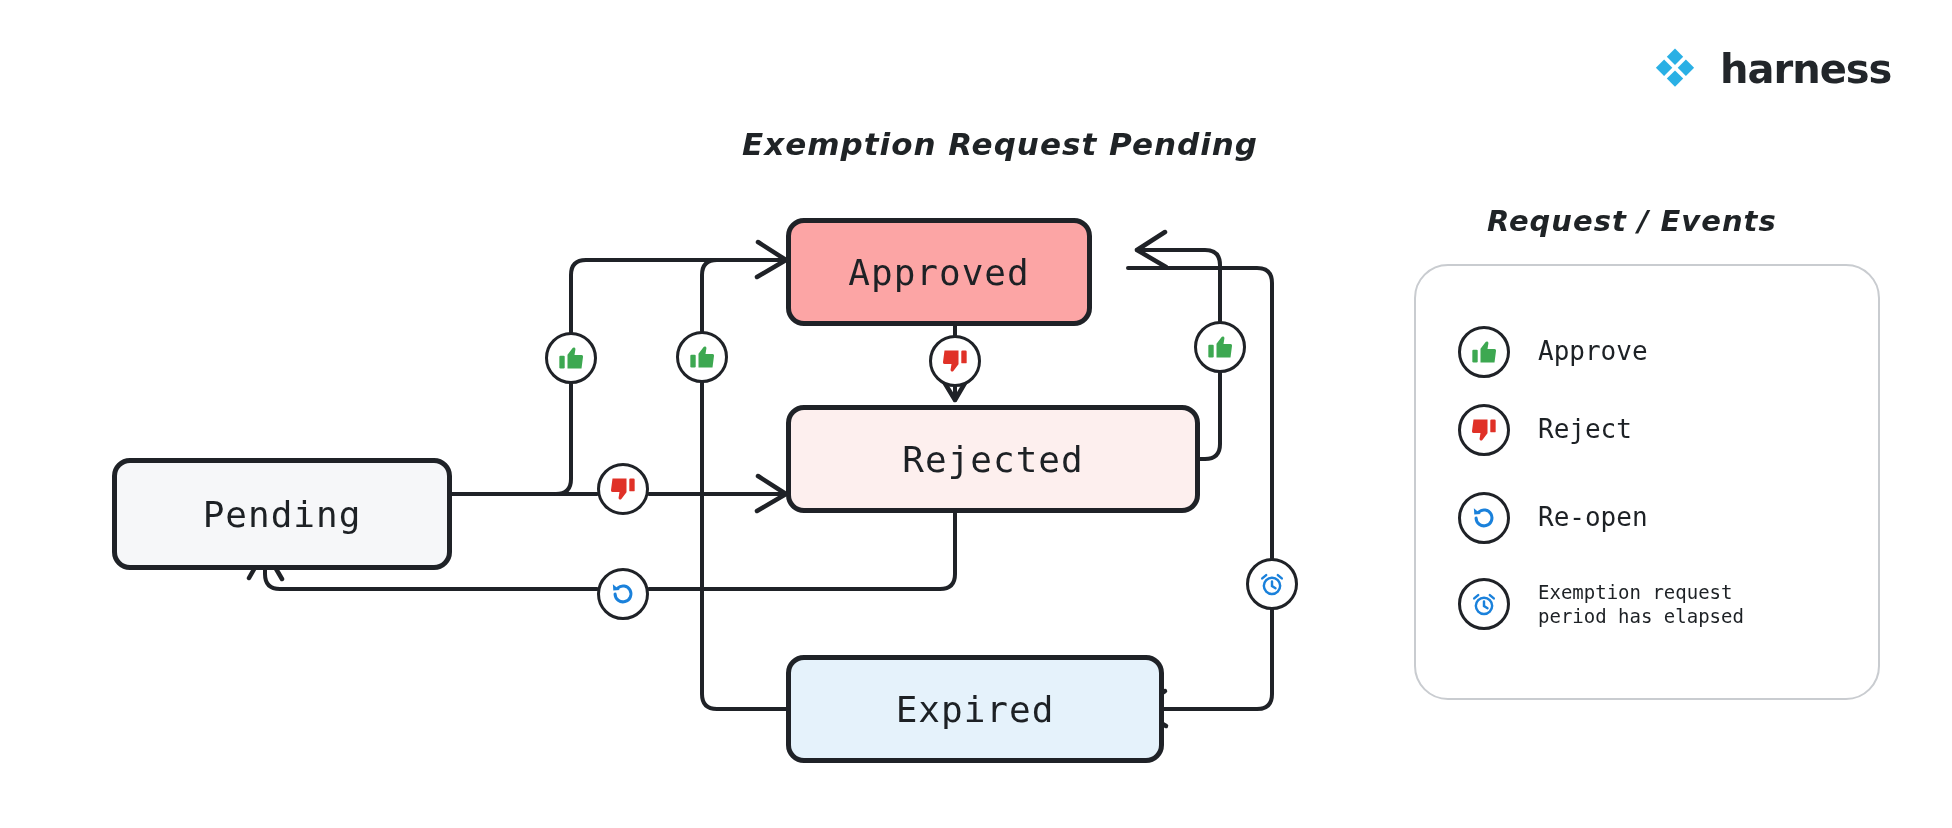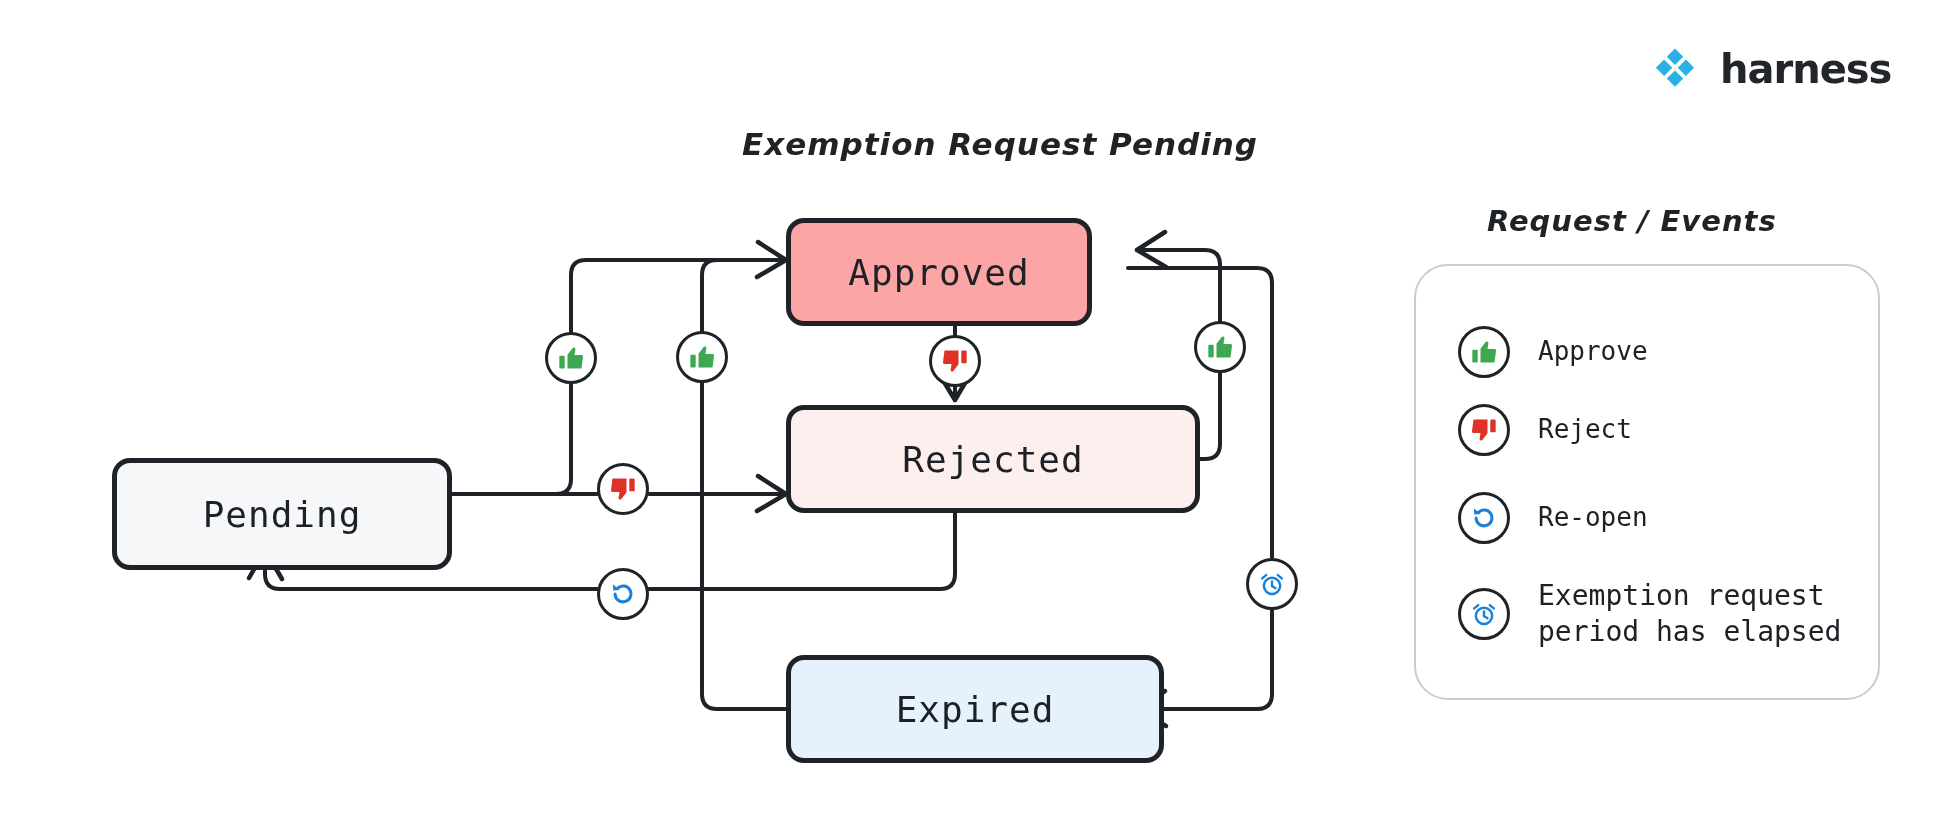--- a/index.html
+++ b/index.html
@@ -54,21 +54,21 @@
   .legend-icon{width:52px;height:52px;border-radius:50%;background:#fff;
                border:3.5px solid #1f2227;box-sizing:border-box;flex:none;
                display:flex;align-items:center;justify-content:center;}
   .legend-icon svg{width:28px;height:28px;display:block;}
   .legend-label{font-family:"DejaVu Sans Mono",monospace;font-size:26px;color:#1d2125;
                 line-height:1.28;white-space:pre-line;}
   #legend-item-0{top:60px;}
   #legend-item-1{top:138px;}
   #legend-item-2{top:226px;}
   #legend-item-3{top:312px;}
-  #legend-item-3 .legend-label{font-size:28px;}
+  #legend-item-3 .legend-label{font-size:19px;}
 </style>
 </head>
 <body>
 
 <div id="stage">
 
   <div class="logo">
     <span class="logo-mark">
       <svg viewBox="0 0 46 46" xmlns="http://www.w3.org/2000/svg">
         <g fill="#2ab0e5">

